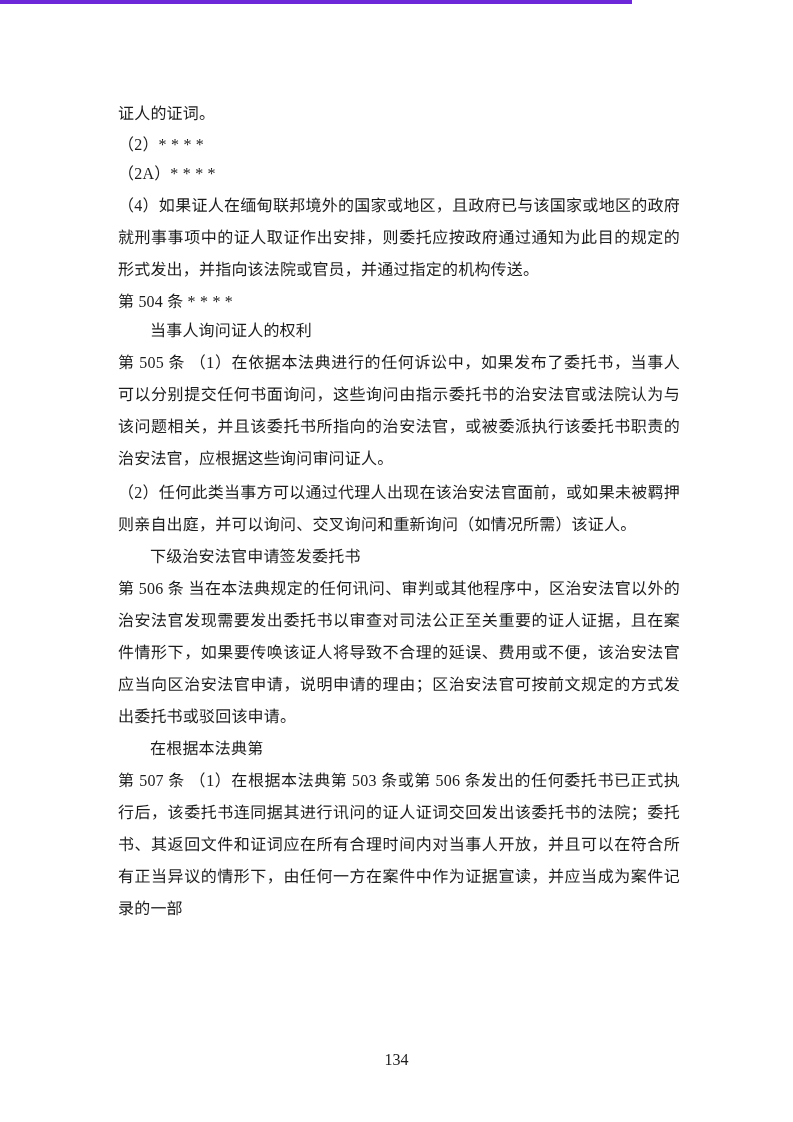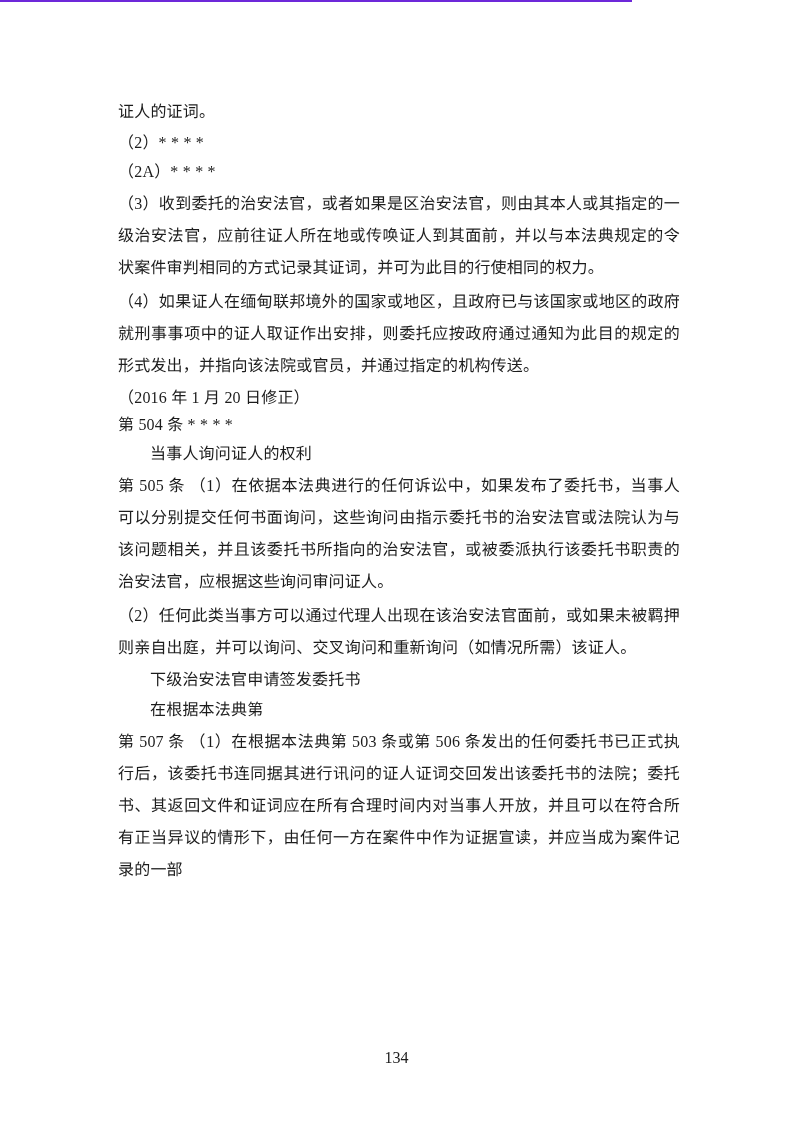--- a/index.html
+++ b/index.html
@@ -12,21 +12,21 @@
     width:793px;height:1122px;
     background:var(--bg);
     font-family:"Liberation Serif","DejaVu Serif",serif;
     color:var(--ink);
     overflow:hidden;
   }
   .page{
     position:relative;
     width:632px;height:1122px;
     background:var(--bg);
-    border-top:2px solid #6d28d9;
+    border-top:4px solid #6d28d9;
   }
   .content{
     position:absolute;
     left:118px;
     top:94px;
     width:562px;
     font-size:16px;
   }
   .blk{
     margin:0;
@@ -65,25 +65,24 @@
   }
 </style>
 </head>
 <body>
 
 <div class="page">
   <div class="content" id="doc-content">
       <p class="blk line">证人的证词。</p>
       <p class="blk line-tight">（2）* * * *</p>
       <p class="blk line-tight">（2A）* * * *</p>
-      <p class="blk para">（3）收到委托的治安法官，或者如果是区治安法官，则由其本人或其指定的一级治安法官，应前往证人所在地或传唤证人到其面前，并以与本法典规定的令状案件审判相同的方式记录其证词，并可为此目的行使相同的权力。</p>
       <p class="blk para">（4）如果证人在缅甸联邦境外的国家或地区，且政府已与该国家或地区的政府就刑事事项中的证人取证作出安排，则委托应按政府通过通知为此目的规定的形式发出，并指向该法院或官员，并通过指定的机构传送。</p>
-      <p class="blk note">（2016 年 1 月 20 日修正）</p>
       <p class="blk note">第 504 条 * * * *</p>
       <p class="blk heading">当事人询问证人的权利</p>
       <p class="blk para">第 505 条 （1）在依据本法典进行的任何诉讼中，如果发布了委托书，当事人可以分别提交任何书面询问，这些询问由指示委托书的治安法官或法院认为与该问题相关，并且该委托书所指向的治安法官，或被委派执行该委托书职责的治安法官，应根据这些询问审问证人。</p>
       <p class="blk para">（2）任何此类当事方可以通过代理人出现在该治安法官面前，或如果未被羁押则亲自出庭，并可以询问、交叉询问和重新询问（如情况所需）该证人。</p>
       <p class="blk heading">下级治安法官申请签发委托书</p>
+      <p class="blk para">第 506 条 当在本法典规定的任何讯问、审判或其他程序中，区治安法官以外的治安法官发现需要发出委托书以审查对司法公正至关重要的证人证据，且在案件情形下，如果要传唤该证人将导致不合理的延误、费用或不便，该治安法官应当向区治安法官申请，说明申请的理由；区治安法官可按前文规定的方式发出委托书或驳回该申请。</p>
       <p class="blk heading">在根据本法典第</p>
       <p class="blk para">第 507 条 （1）在根据本法典第 503 条或第 506 条发出的任何委托书已正式执行后，该委托书连同据其进行讯问的证人证词交回发出该委托书的法院；委托书、其返回文件和证词应在所有合理时间内对当事人开放，并且可以在符合所有正当异议的情形下，由任何一方在案件中作为证据宣读，并应当成为案件记录的一部</p>
     </div>
   <div class="page-number">134</div>
 </div>
 
 </body></html>

